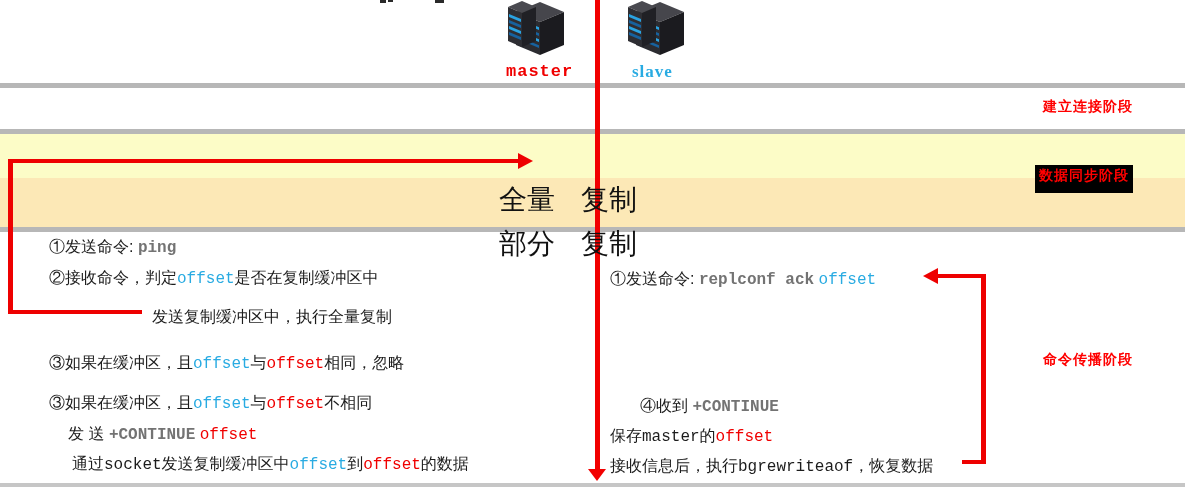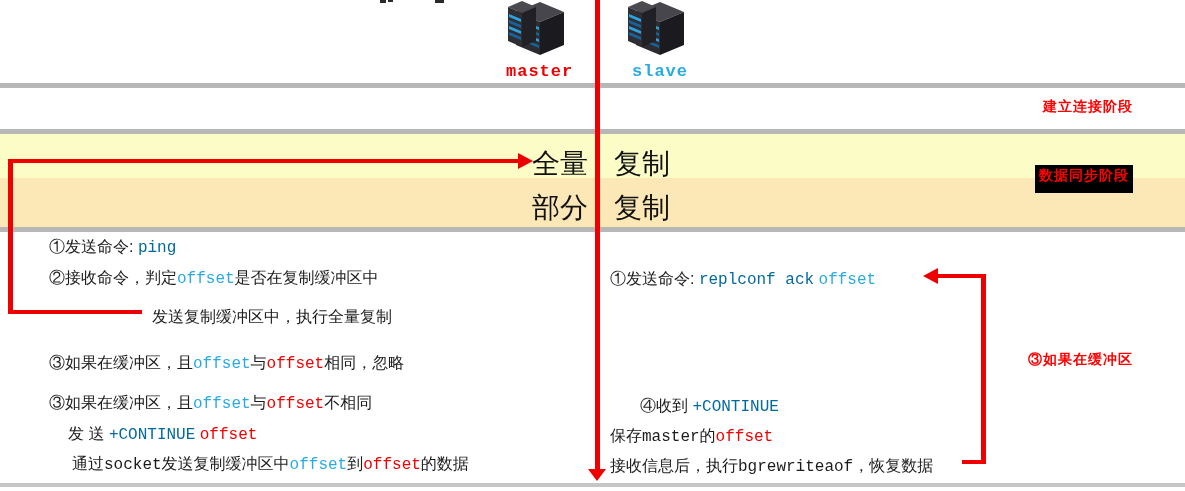--- a/index.html
+++ b/index.html
@@ -19,34 +19,34 @@
   .rline { position:absolute; background:#ee0000; }
   .ah-right { position:absolute; width:0; height:0;
     border-top:8px solid transparent; border-bottom:8px solid transparent; border-left:15px solid #ee0000; }
   .ah-left { position:absolute; width:0; height:0;
     border-top:8px solid transparent; border-bottom:8px solid transparent; border-right:15px solid #ee0000; }
   
   .server { position:absolute; width:64px; height:58px; }
   .server-label { position:absolute; font-family:"Liberation Mono", monospace; font-weight:bold;
     font-size:17px; letter-spacing:1px; }
   .lbl-master { color:#f00000; left:506px; top:62px; }
-  .lbl-slave  { color:#29abe2; left:632px; top:62px; }
+  .lbl-slave  { color:#29abe2; left:632px; top:62px;font-family:Liberation Serif, serif; }
   
-  .banner { position:absolute; left:601px; transform:translateX(-50%); white-space:nowrap;
-    font-size:28px; color:#111; }
+  .banner { position:absolute; left:568px; transform:translateX(-50%); white-space:nowrap;
+    font-size:28px; color:#111;margin-top:36px; }
   .banner .gap { display:inline-block; width:26px; }
   
   .phase { position:absolute; right:52px; color:#ff0000; font-weight:bold; font-size:14px;
     white-space:nowrap; letter-spacing:1px; }
   .phase-sync { background:#000000; padding:2px 4px 8px 4px;text-align:right; }
   
   .tl { position:absolute; white-space:nowrap; font-size:16px; line-height:19px; }
   .s-cn { font-family:"Liberation Sans", sans-serif; color:#1c1c1c; }
   .s-m  { font-family:"Liberation Mono", monospace; color:#1c1c1c; }
-  .s-mb { font-family:"Liberation Mono", monospace; font-weight:normal; color:#0369a1; }
+  .s-mb { font-family:"Liberation Mono", monospace; font-weight:bold; color:#737373; }
   .s-cy { font-family:"Liberation Mono", monospace; color:#29abe2; }
   .s-rd { font-family:"Liberation Mono", monospace; color:#f00000; }
   
   .frag { position:absolute; background:#2a2a2a; }
 </style>
 </head>
 <body>
 
 <div class="canvas">
 
@@ -106,21 +106,21 @@
 
   <div class="banner" style="top:145px">
     <span>全量</span><span class="gap"></span><span>复制</span>
   </div>
   <div class="banner" style="top:189px">
     <span>部分</span><span class="gap"></span><span>复制</span>
   </div>
 
   <div class="phase" style="top:98px">建立连接阶段</div>
   <div class="phase phase-sync" style="top:165px">数据同步阶段</div>
-  <div class="phase" style="top:351px">③如果在缓冲区</div>
+  <div class="phase" style="top:351px">命令传播阶段</div>
 
   <div class="rline" style="left:10px;top:159px;width:508px;height:4px"></div>
   <div class="ah-right" style="left:518px;top:153px"></div>
   <div class="rline" style="left:8px;top:159px;width:5px;height:155px"></div>
   <div class="rline" style="left:8px;top:310px;width:134px;height:4px"></div>
 
   <div class="rline" style="left:938px;top:274px;width:48px;height:4px"></div>
   <div class="ah-left" style="left:923px;top:268px"></div>
   <div class="rline" style="left:981px;top:274px;width:5px;height:190px"></div>
   <div class="rline" style="left:962px;top:460px;width:24px;height:4px"></div>

